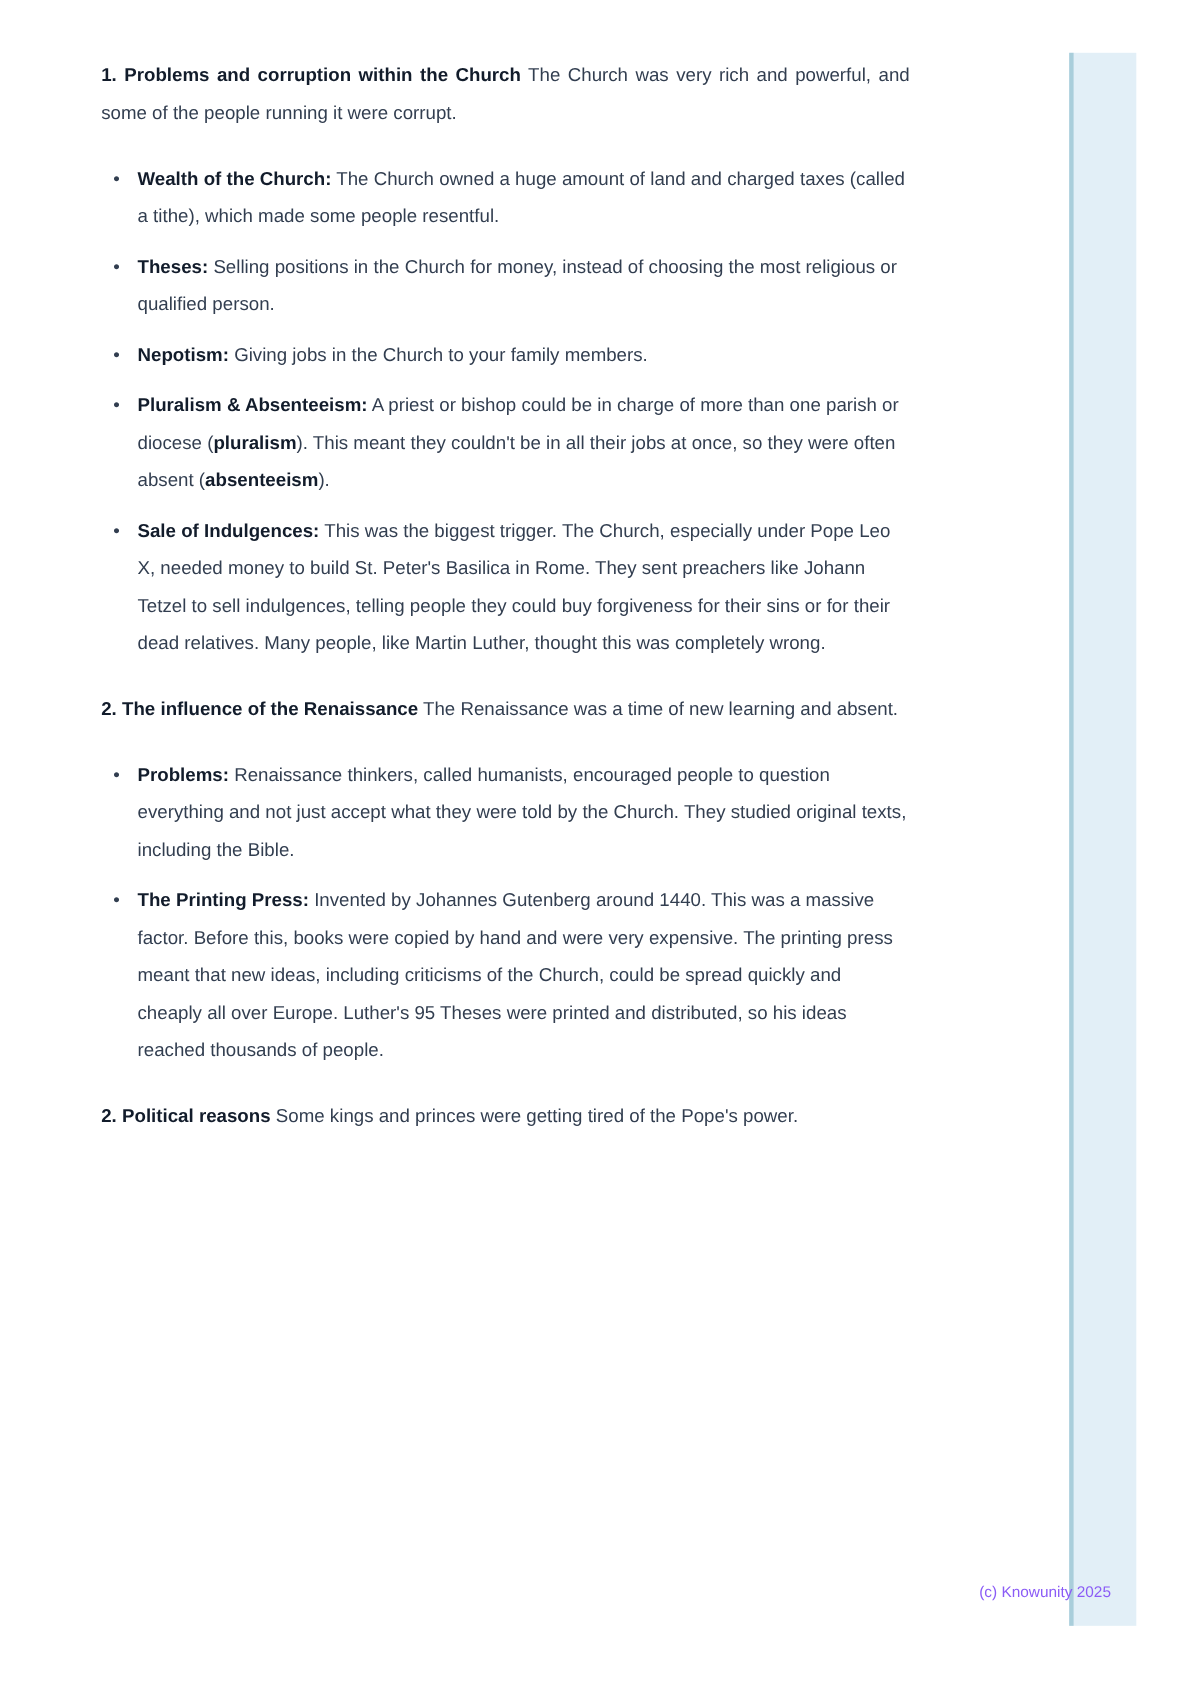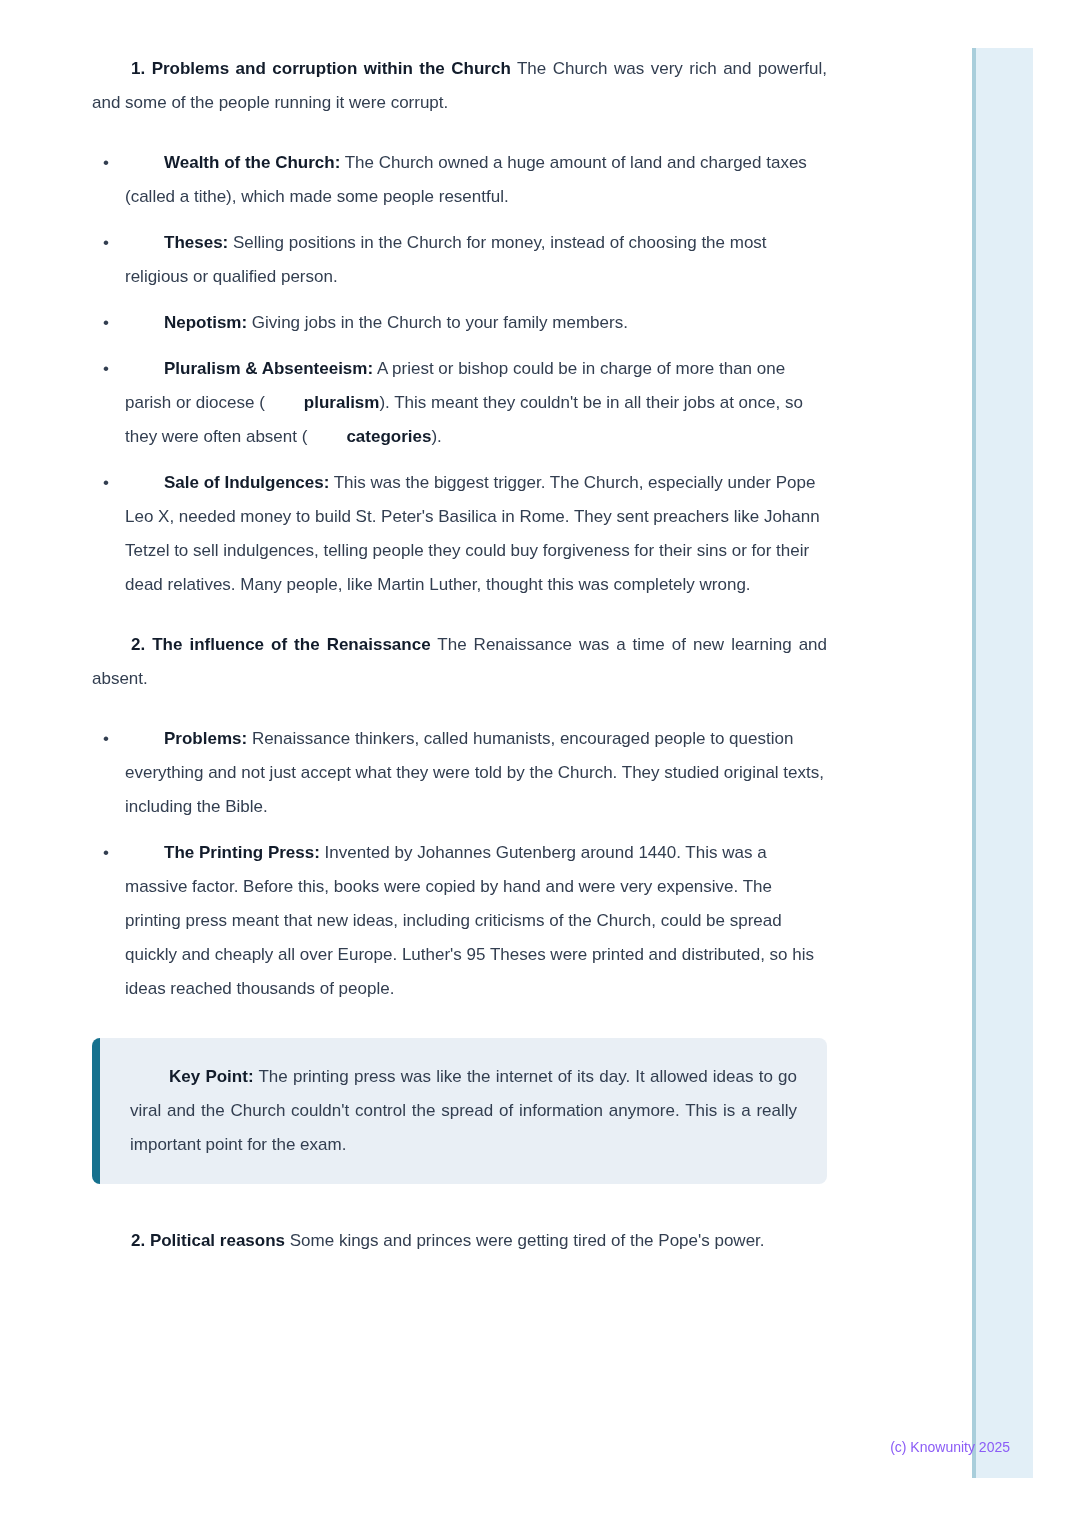--- a/index.html
+++ b/index.html
@@ -28,21 +28,20 @@
   }
   .para {
     margin: 0 0 26px 0;
   }
   .justify {
     text-align: justify;
   }
   strong, b {
     color: #121c2b;
     font-weight: 700;
-    margin-left: 39px;
   }
   ul.bullets {
     list-style: none;
     margin: 0 0 26px 0;
     padding: 0;
   }
   ul.bullets li {
     position: relative;
     padding-left: 33px;
     margin: 0 0 12px 0;
@@ -92,32 +91,31 @@
 
   <div class="content">
 
 
     <p class="para justify"><strong>1. Problems and corruption within the Church</strong> <span>The Church was very rich and powerful, and some of the people running it were corrupt.</span></p>
 
     <ul class="bullets">
       <li><span class="dot">•</span><strong>Wealth of the Church:</strong> <span>The Church owned a huge amount of land and charged taxes (called a tithe), which made some people resentful.</span></li>
       <li><span class="dot">•</span><strong>Theses:</strong> <span>Selling positions in the Church for money, instead of choosing the most religious or qualified person.</span></li>
       <li><span class="dot">•</span><strong>Nepotism:</strong> <span>Giving jobs in the Church to your family members.</span></li>
-      <li><span class="dot">•</span><strong>Pluralism &amp; Absenteeism:</strong> <span>A priest or bishop could be in charge of more than one parish or diocese (</span><strong>pluralism</strong><span>). This meant they couldn't be in all their jobs at once, so they were often absent (</span><strong>categories</strong><span>).</span></li>
+      <li><span class="dot">•</span><strong>Pluralism &amp; Absenteeism:</strong> <span>A priest or bishop could be in charge of more than one parish or diocese (</span><strong>pluralism</strong><span>). This meant they couldn't be in all their jobs at once, so they were often absent (</span><strong>absenteeism</strong><span>).</span></li>
       <li><span class="dot">•</span><strong>Sale of Indulgences:</strong> <span>This was the biggest trigger. The Church, especially under Pope Leo X, needed money to build St. Peter's Basilica in Rome. They sent preachers like Johann Tetzel to sell indulgences, telling people they could buy forgiveness for their sins or for their dead relatives. Many people, like Martin Luther, thought this was completely wrong.</span></li>
     </ul>
 
     <p class="para justify"><strong>2. The influence of the Renaissance</strong> <span>The Renaissance was a time of new learning and absent.</span></p>
 
     <ul class="bullets">
       <li><span class="dot">•</span><strong>Problems:</strong> <span>Renaissance thinkers, called humanists, encouraged people to question everything and not just accept what they were told by the Church. They studied original texts, including the Bible.</span></li>
       <li><span class="dot">•</span><strong>The Printing Press:</strong> <span>Invented by Johannes Gutenberg around 1440. This was a massive factor. Before this, books were copied by hand and were very expensive. The printing press meant that new ideas, including criticisms of the Church, could be spread quickly and cheaply all over Europe. Luther's 95 Theses were printed and distributed, so his ideas reached thousands of people.</span></li>
     </ul>
 
-    <div class="keypoint"><strong>Key Point:</strong> <span>The printing press was like the internet of its day. It allowed ideas to go viral and the Church couldn't control the spread of information anymore. This is a really important point for the exam.</span></div>
 
     <p class="para justify"><strong>2. Political reasons</strong> <span>Some kings and princes were getting tired of the Pope's power.</span></p>
 
   </div>
 
   <div class="scroll-strip"></div>
 
   <div class="watermark">(c) Knowunity 2025</div>
 
 </div>

